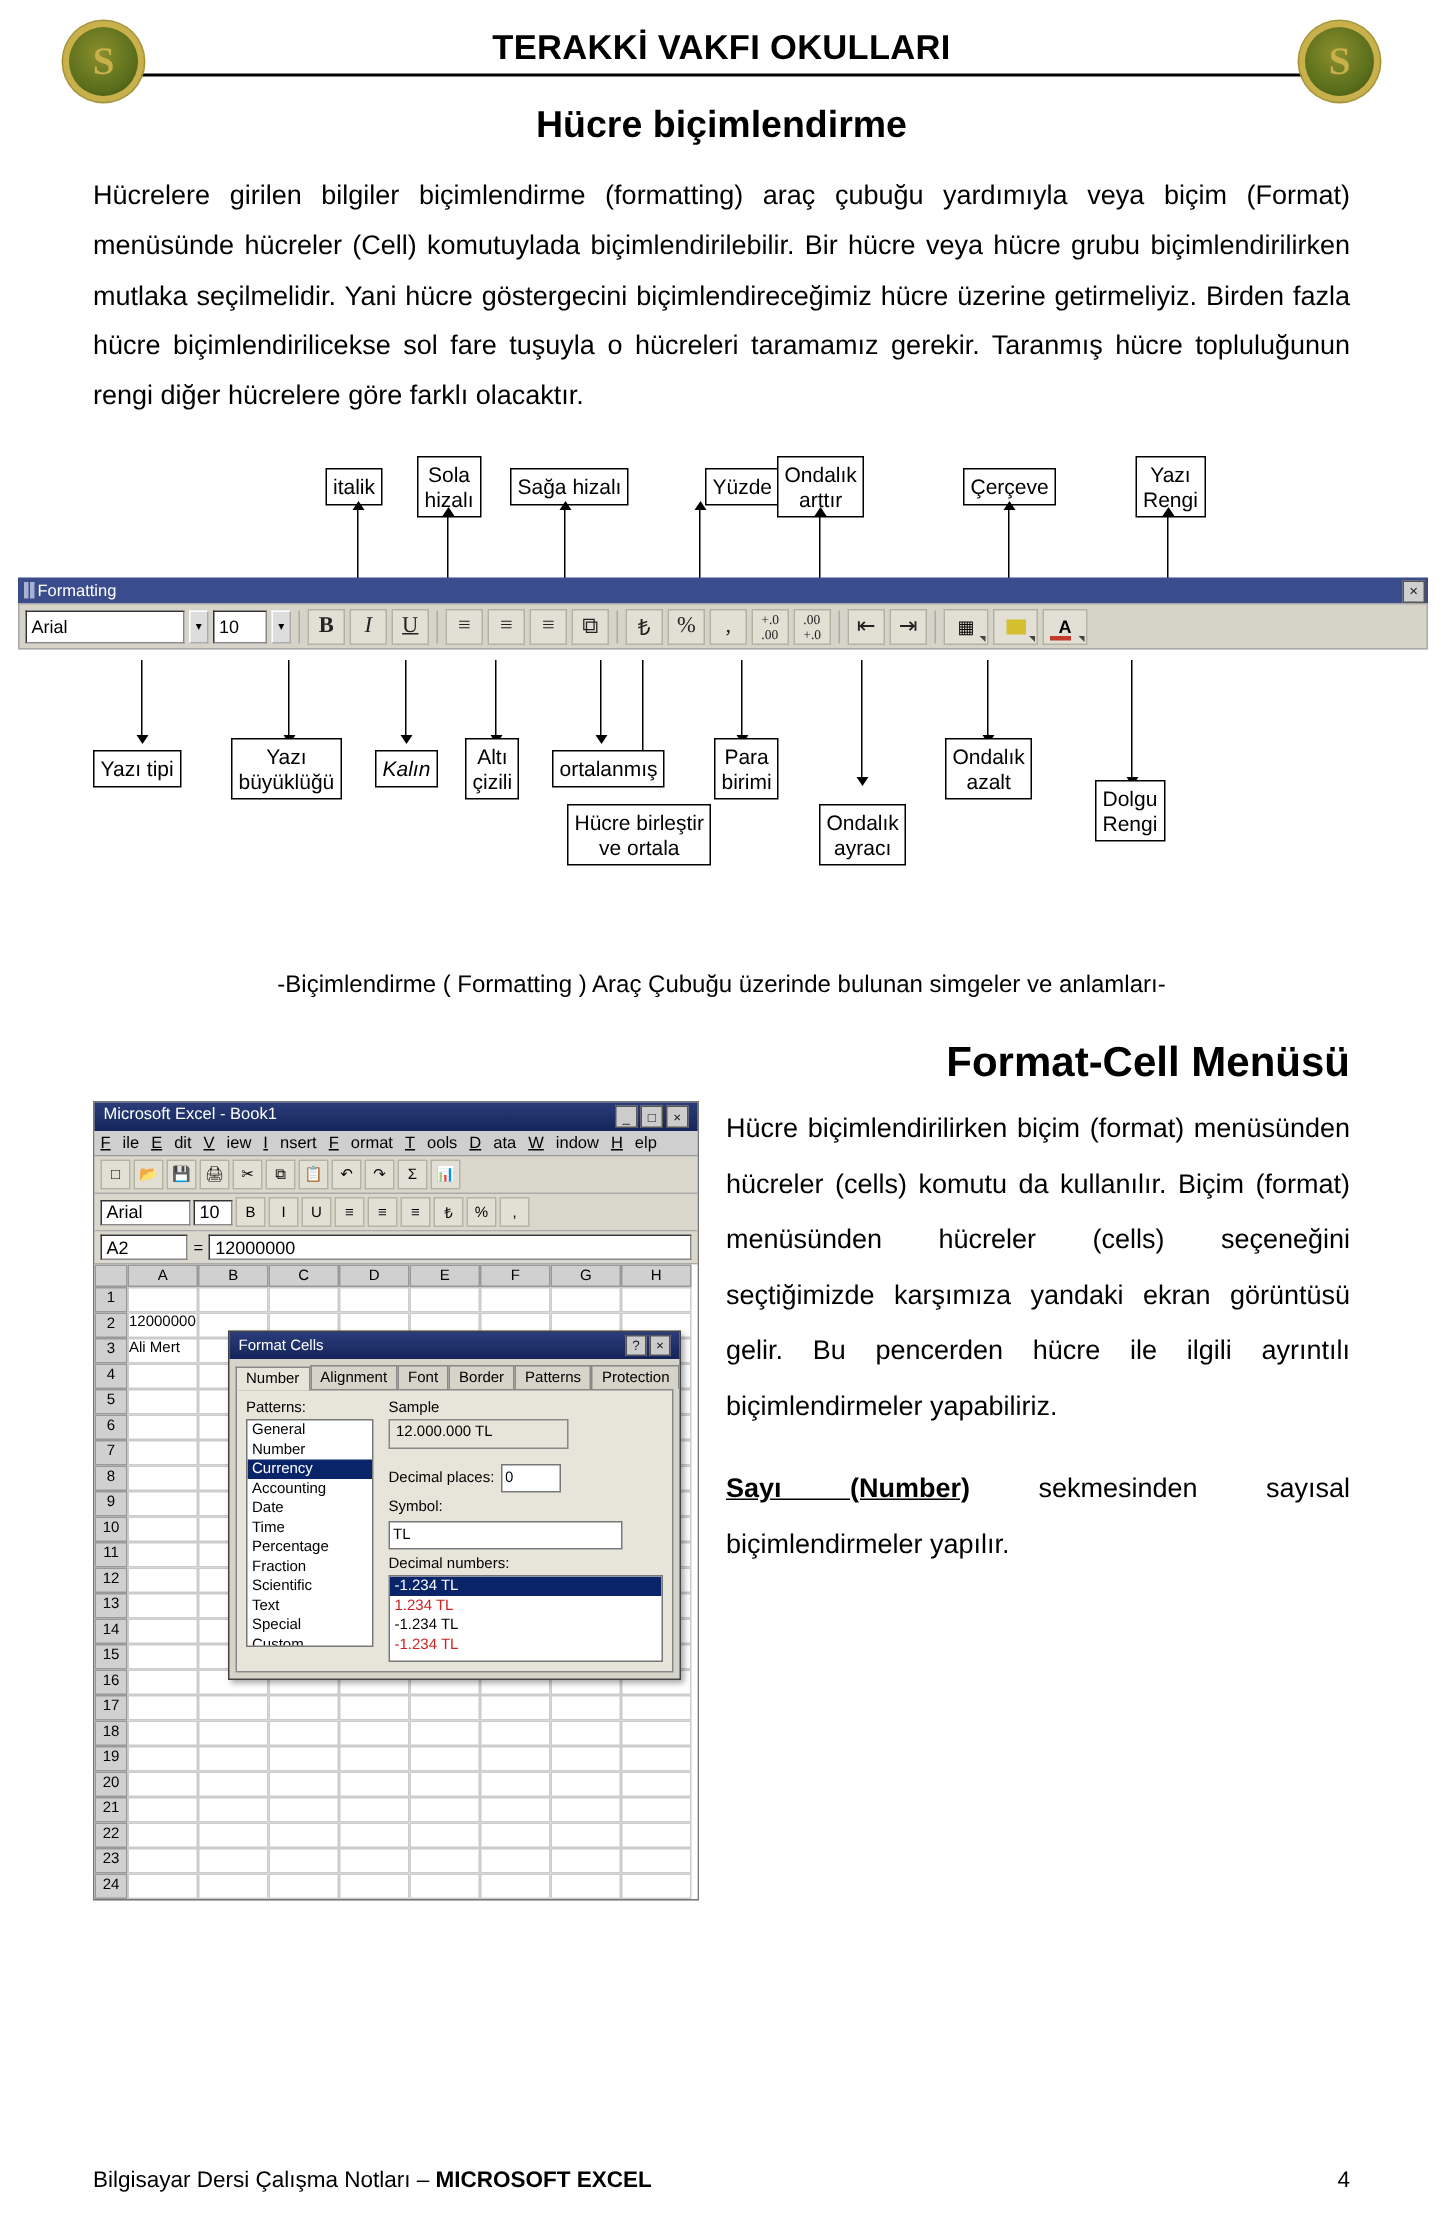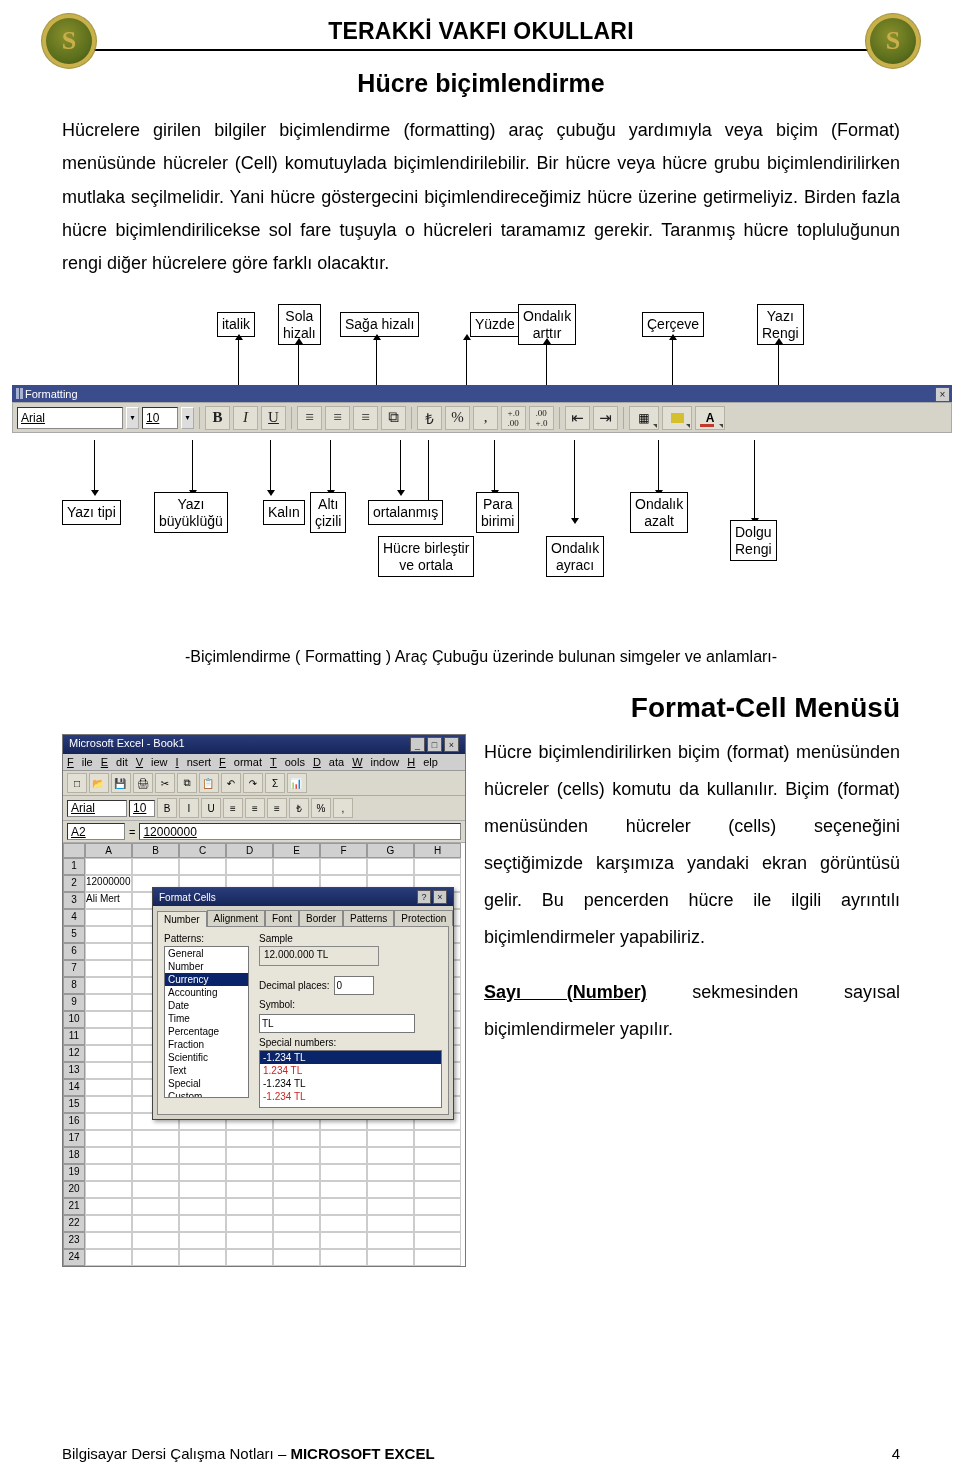--- a/index.html
+++ b/index.html
@@ -17,21 +17,21 @@
   .lblbox { position:absolute; border:1px solid #000; font-size:14px; line-height:1.15; text-align:center; padding:3px 4px; background:#fff; white-space:nowrap; }
   .arrow { position:absolute; width:1px; background:#000; }
   .arrow::after { content:""; position:absolute; left:-3px; width:0; height:0; border-left:4px solid transparent; border-right:4px solid transparent; }
   .arrow.down::after { top:-6px; border-bottom:6px solid #000; }
   .arrow.up::after   { bottom:-6px; border-top:6px solid #000; }
   .toolbar-wrap { position:absolute; top:95px; left:-50px; width:940px; }
   .tb-titlebar { height:17px; background:#3a4c8c; display:flex; align-items:center; padding-left:4px; font-size:11px; color:#fff; position:relative; }
   .tb-titlebar .grip { width:3px; height:11px; background:#a7b1d3; margin-right:6px; box-shadow:4px 0 0 #a7b1d3; }
   .tb-titlebar .xbtn { position:absolute; right:2px; top:2px; width:13px; height:13px; background:#cfcfcf; border:1px solid #555; display:flex; align-items:center; justify-content:center; font-size:10px; color:#222; }
   .toolbar { height:31px; background:#d6d3c8; border:1px solid #a9a9a9; display:flex; align-items:center; gap:3px; padding:0 4px; box-sizing:border-box; font-size:12px; }
-  .tb-field { height:20px; background:#fff; border:1px inset #888; padding:0 3px; display:flex; align-items:center; font-size:12px;text-decoration:underline; }
+  .tb-field { height:20px; background:#fff; border:1px inset #888; padding:0 3px; display:flex; align-items:center; font-size:12px; }
   .tb-dd { width:11px; height:20px; background:#ddd; border:1px outset #fff; display:flex; align-items:center; justify-content:center; font-size:8px; }
   .tb-btn { width:23px; height:22px; border:1px solid #b5b2a4; background:#e2dfd4; display:flex; align-items:center; justify-content:center; font-family:"Times New Roman", serif; font-size:15px; color:#222; }
   .tb-sep { width:1px; height:22px; background:#aaa; margin:0 2px; }
   .tb-btn.bold{font-weight:bold}
   .tb-btn.ital{font-style:italic}
   .tb-btn.under{text-decoration:underline}
   .tb-swatch { width:28px; height:22px; border:1px solid #b5b2a4; background:#e2dfd4; position:relative; display:flex; align-items:center; justify-content:center; }
   .tb-swatch .tip { position:absolute; right:1px; bottom:1px; width:0;height:0; border-left:4px solid transparent; border-top:4px solid #444; }
   .caption { text-align:center; font-size:16px; margin:8px 0 26px; }
   h2.sec { text-align:right; font-weight:bold; font-size:28px; margin:0 0 10px; }
@@ -172,21 +172,21 @@
     <div class="arrow up" style="left:338px; top:150px; height:50px;"></div>
     <div class="arrow up" style="left:366px; top:150px; height:78px;"></div>
     <div class="arrow up" style="left:432px; top:150px; height:50px;"></div>
     <div class="arrow up" style="left:512px; top:150px; height:78px;"></div>
     <div class="arrow up" style="left:596px; top:150px; height:50px;"></div>
     <div class="arrow up" style="left:692px; top:150px; height:78px;"></div>
 
     <div class="lblbox" style="left:0px;  top:210px;">Yazı tipi</div>
     <div class="lblbox" style="left:92px; top:202px; white-space:pre-line;">Yazı
 büyüklüğü</div>
-    <div class="lblbox" style="left:201px;top:210px;">Kalın</div>
+    <div class="lblbox" style="left:188px;top:210px;font-style:italic;">Kalın</div>
     <div class="lblbox" style="left:248px;top:202px; white-space:pre-line;">Altı
 çizili</div>
     <div class="lblbox" style="left:306px;top:210px;">ortalanmış</div>
     <div class="lblbox" style="left:316px;top:246px; white-space:pre-line;">Hücre birleştir
 ve ortala</div>
     <div class="lblbox" style="left:414px;top:202px; white-space:pre-line;">Para
 birimi</div>
     <div class="lblbox" style="left:484px;top:246px; white-space:pre-line;">Ondalık
 ayracı</div>
     <div class="lblbox" style="left:568px;top:202px; white-space:pre-line;">Ondalık
@@ -513,21 +513,21 @@
               <div class="dlg-row">
                 <span>Decimal places:</span>
                 <input style="width: 34px;" value="0">
               </div>
               <div class="dlg-row">
                 <span>Symbol:</span>
               </div>
               <div class="dlg-row">
                 <input style="width: 150px;" value="TL">
               </div>
-              <div class="lbl">Special numbers:</div>
+              <div class="lbl">Decimal numbers:</div>
               <div class="neglist" id="neglist">
                   <div class="sel">-1.234 TL</div>
                   <div style="color: rgb(204, 34, 34);">1.234 TL</div>
                   <div>-1.234 TL</div>
                   <div style="color: rgb(204, 34, 34);">-1.234 TL</div>
                 </div>
             </div>
           </div>
         </div>
       </div>

